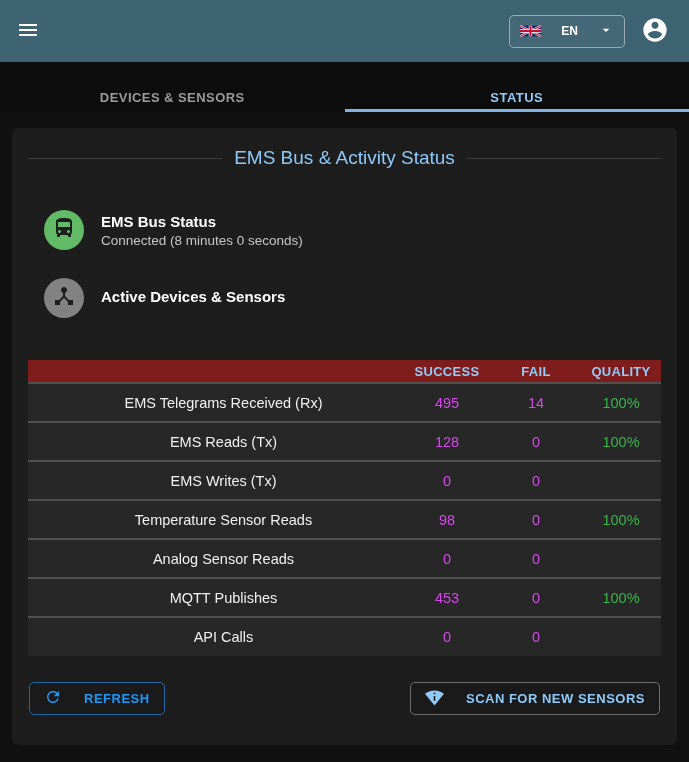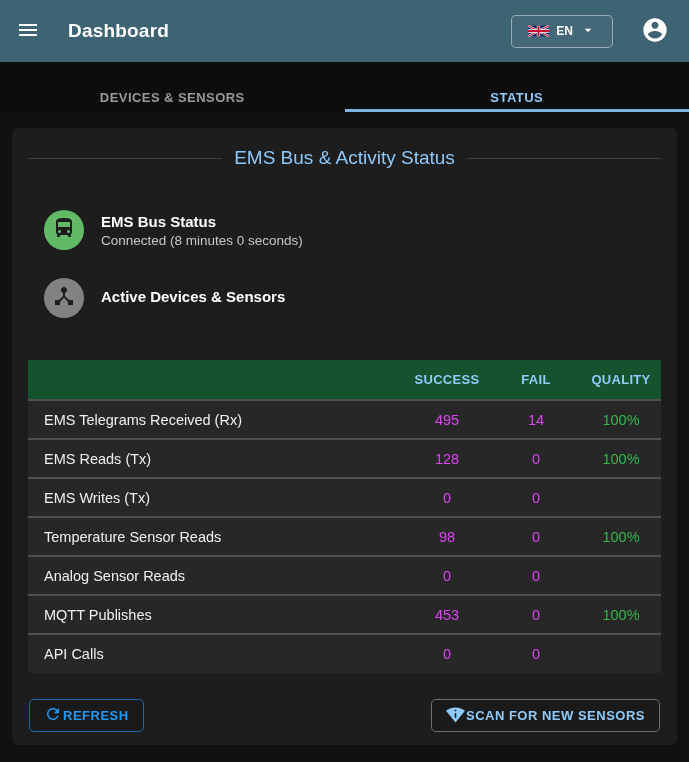--- a/index.html
+++ b/index.html
@@ -23,26 +23,26 @@
     background: none; border: none; cursor: pointer;
     display: flex; align-items: center; justify-content: center;
     padding: 6px; border-radius: 50%;
   }
   .app-title {
     color: #fff; font-size: 19px; font-weight: bold;
     margin-left: 22px; letter-spacing: .2px;
   }
   .header-spacer { flex: 1; }
   .lang-btn {
-    display: flex; align-items: center; gap: 7px;
+    display: flex; align-items: center; gap: 20px;
     background: rgba(255,255,255,0.03);
     border: 1px solid rgba(255,255,255,0.45);
     border-radius: 5px;
-    height: 33px; padding: 0 16px;
-    cursor: pointer; margin-right: 22px;
+    height: 33px; padding: 0 10px;
+    cursor: pointer; margin-right: 10px;
   }
   .lang-btn .code { color: #fff; font-size: 12px; font-weight: bold; }
   .flag { display: block; border-radius: 1px; }
 
   
   .tab-bar {
     height: 50px; background: #0d0d0d;
     display: flex;
   }
   .tab {
@@ -87,65 +87,64 @@
   .avatar.green { background: #62b966; }
   .avatar.gray  { background: #828282; }
   .item-title { color: #fff; font-size: 15px; font-weight: bold; margin-bottom: 3px; }
   .item-sub   { color: #c7c7c7; font-size: 13.5px; }
 
   
   table.status-table {
     width: 100%; margin-top: 42px;
     border-collapse: collapse;
   }
-  .status-table thead tr { background: #14532d; height: 40px; margin-left: 20px; }
+  .status-table thead tr { background: #7f1d1d; height: 23px; margin-left: 20px; }
   .status-table th {
     color: #90caf9; font-size: 13px; font-weight: bold; letter-spacing: .3px;
     text-align: center; white-space: nowrap;
   }
   .status-table th.c-name { text-align: left; padding-left: 16px; }
   .status-table th.c-success { width: 88px; }
   .status-table th.c-fail    { width: 90px; }
   .status-table th.c-quality { width: 80px; }
   .status-table tbody tr {
     background: #272727; height: 39px;
     border-top: 2px solid #4f4f4f;
   }
   .status-table td { font-size: 14.5px; color: #d946ef; text-align: center; }
-  .status-table td.c-name { text-align: left; padding-left: 16px; color: #f0f0f0; }
+  .status-table td.c-name { text-align: center; padding-left: 16px; color: #f0f0f0; }
   .status-table td.c-quality { color: #35b54b; }
 
   
   .card-footer {
     display: flex; justify-content: space-between; align-items: center;
     margin-top: 26px; padding: 0 1px;
   }
   .btn {
-    display: flex; align-items: center; gap: 1px;
+    display: flex; align-items: center; gap: 22px;
     height: 33px; padding: 0 14px;
     background: rgba(0,0,0,0.1);
     border-radius: 5px; cursor: pointer;
     font-family: inherit;
     font-size: 13px; font-weight: bold; letter-spacing: .5px;
   }
   .btn-refresh { border: 1px solid #1f66a8; color: #2196f3; }
   .btn-scan    { border: 1px solid #6e6e6e; color: #90caf9; }
 </style>
 </head>
 <body>
 
 <header class="app-header">
   <button class="icon-btn">
     <span>
       <svg width="24" height="24" viewBox="0 0 24 24" fill="#fff">
           <path d="M3 18h18v-2H3v2zm0-5h18v-2H3v2zm0-7v2h18V6H3z"></path>
         </svg>
     </span>
   </button>
-  <div class="app-title">Dashboard</div>
   <div class="header-spacer"></div>
 
   <button class="lang-btn">
     <span>
       <svg class="flag" viewBox="0 0 60 30" width="21" height="12">
         <rect width="60" height="30" fill="#012169"></rect>
         <path d="M0,0 L60,30 M60,0 L0,30" stroke="#fff" stroke-width="6"></path>
         <path d="M0,0 L60,30 M60,0 L0,30" stroke="#C8102E" stroke-width="3"></path>
         <path d="M30,0 V30 M0,15 H60" stroke="#fff" stroke-width="10"></path>
         <path d="M30,0 V30 M0,15 H60" stroke="#C8102E" stroke-width="6"></path>

